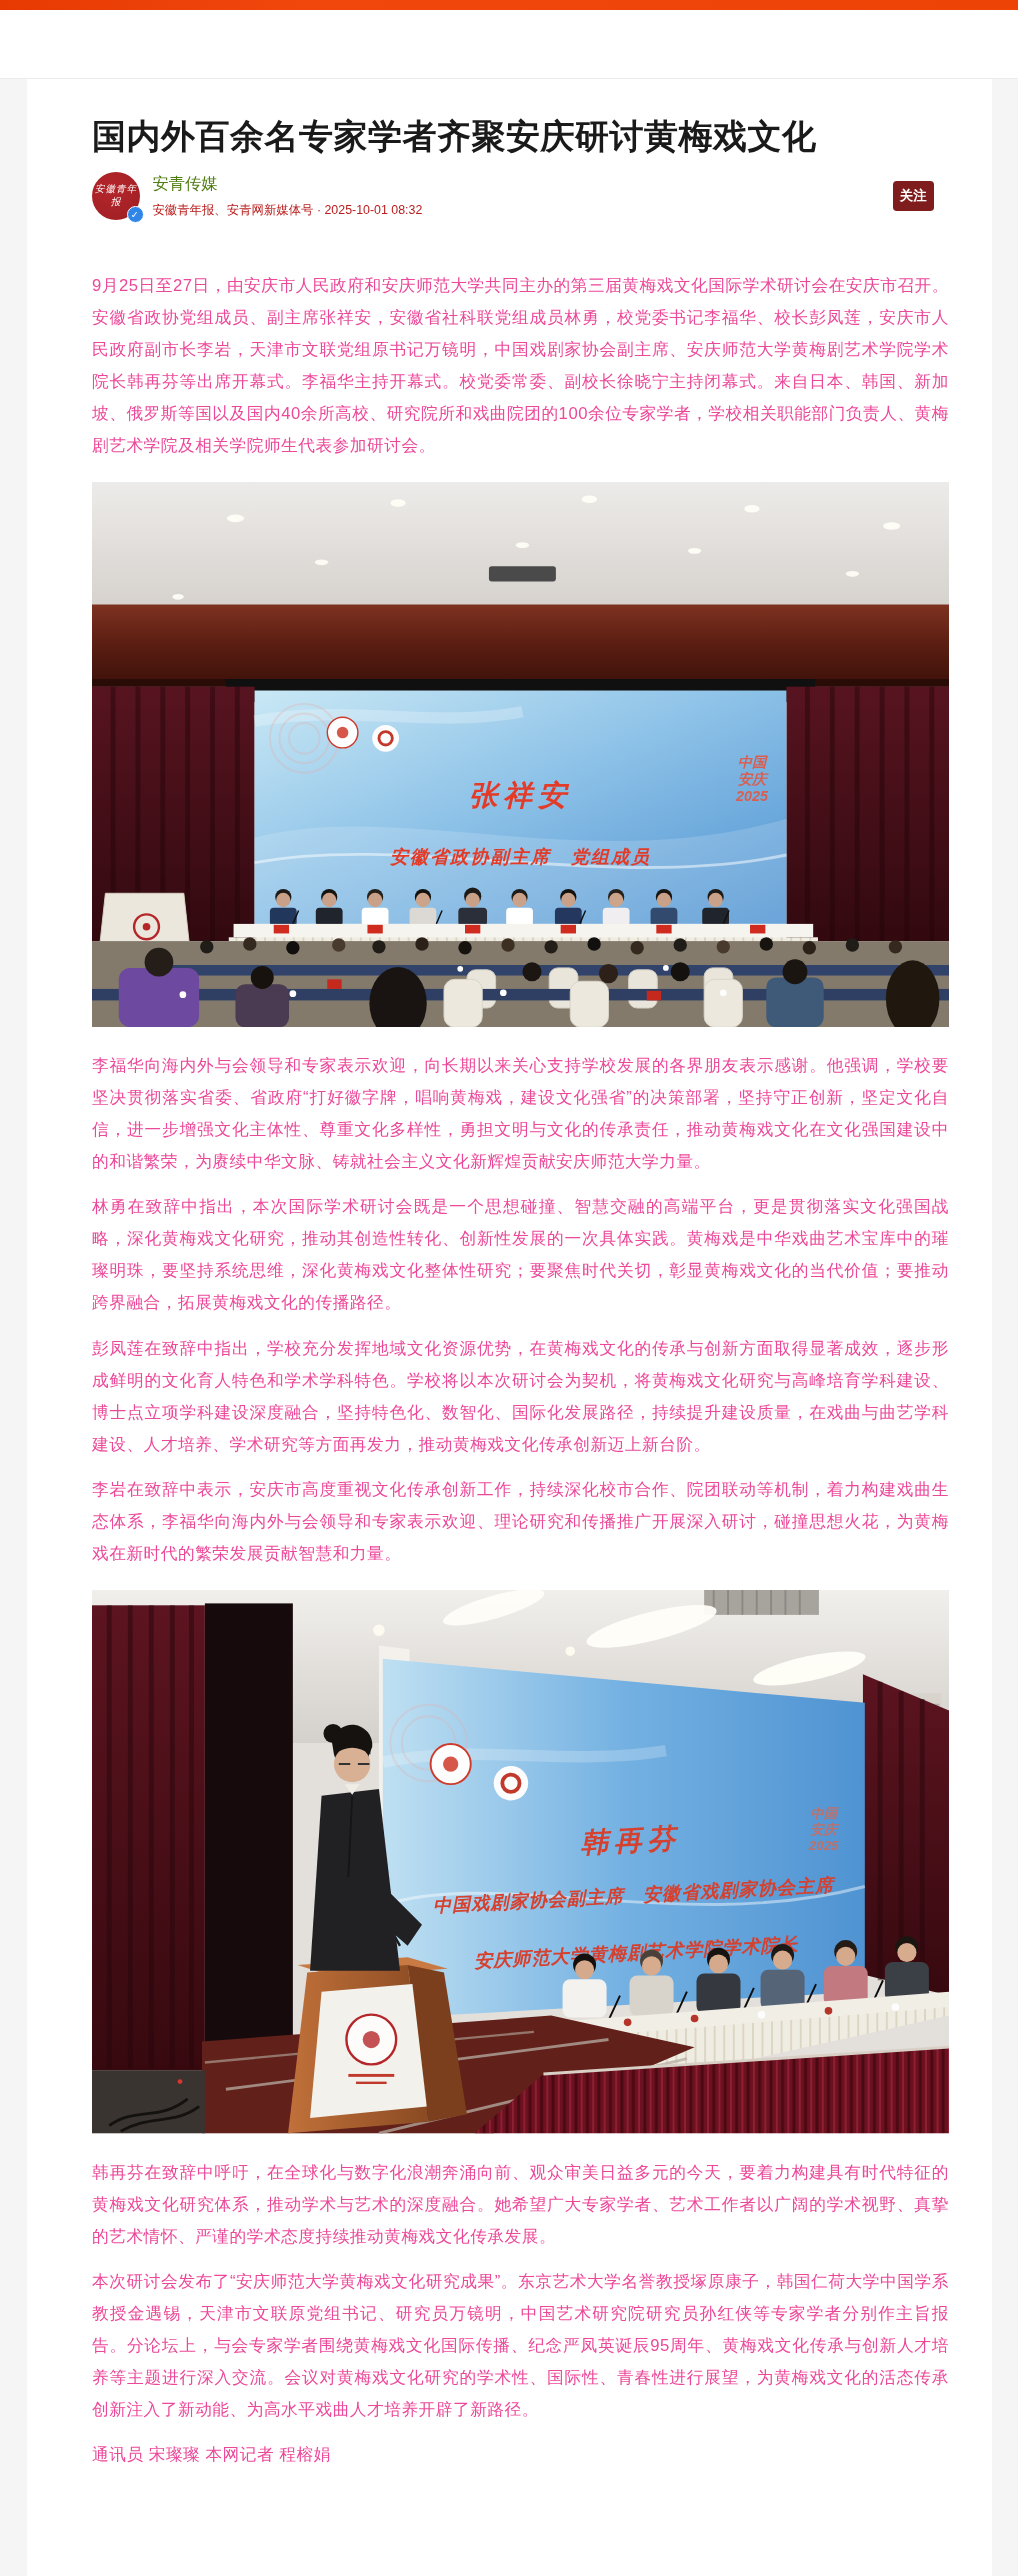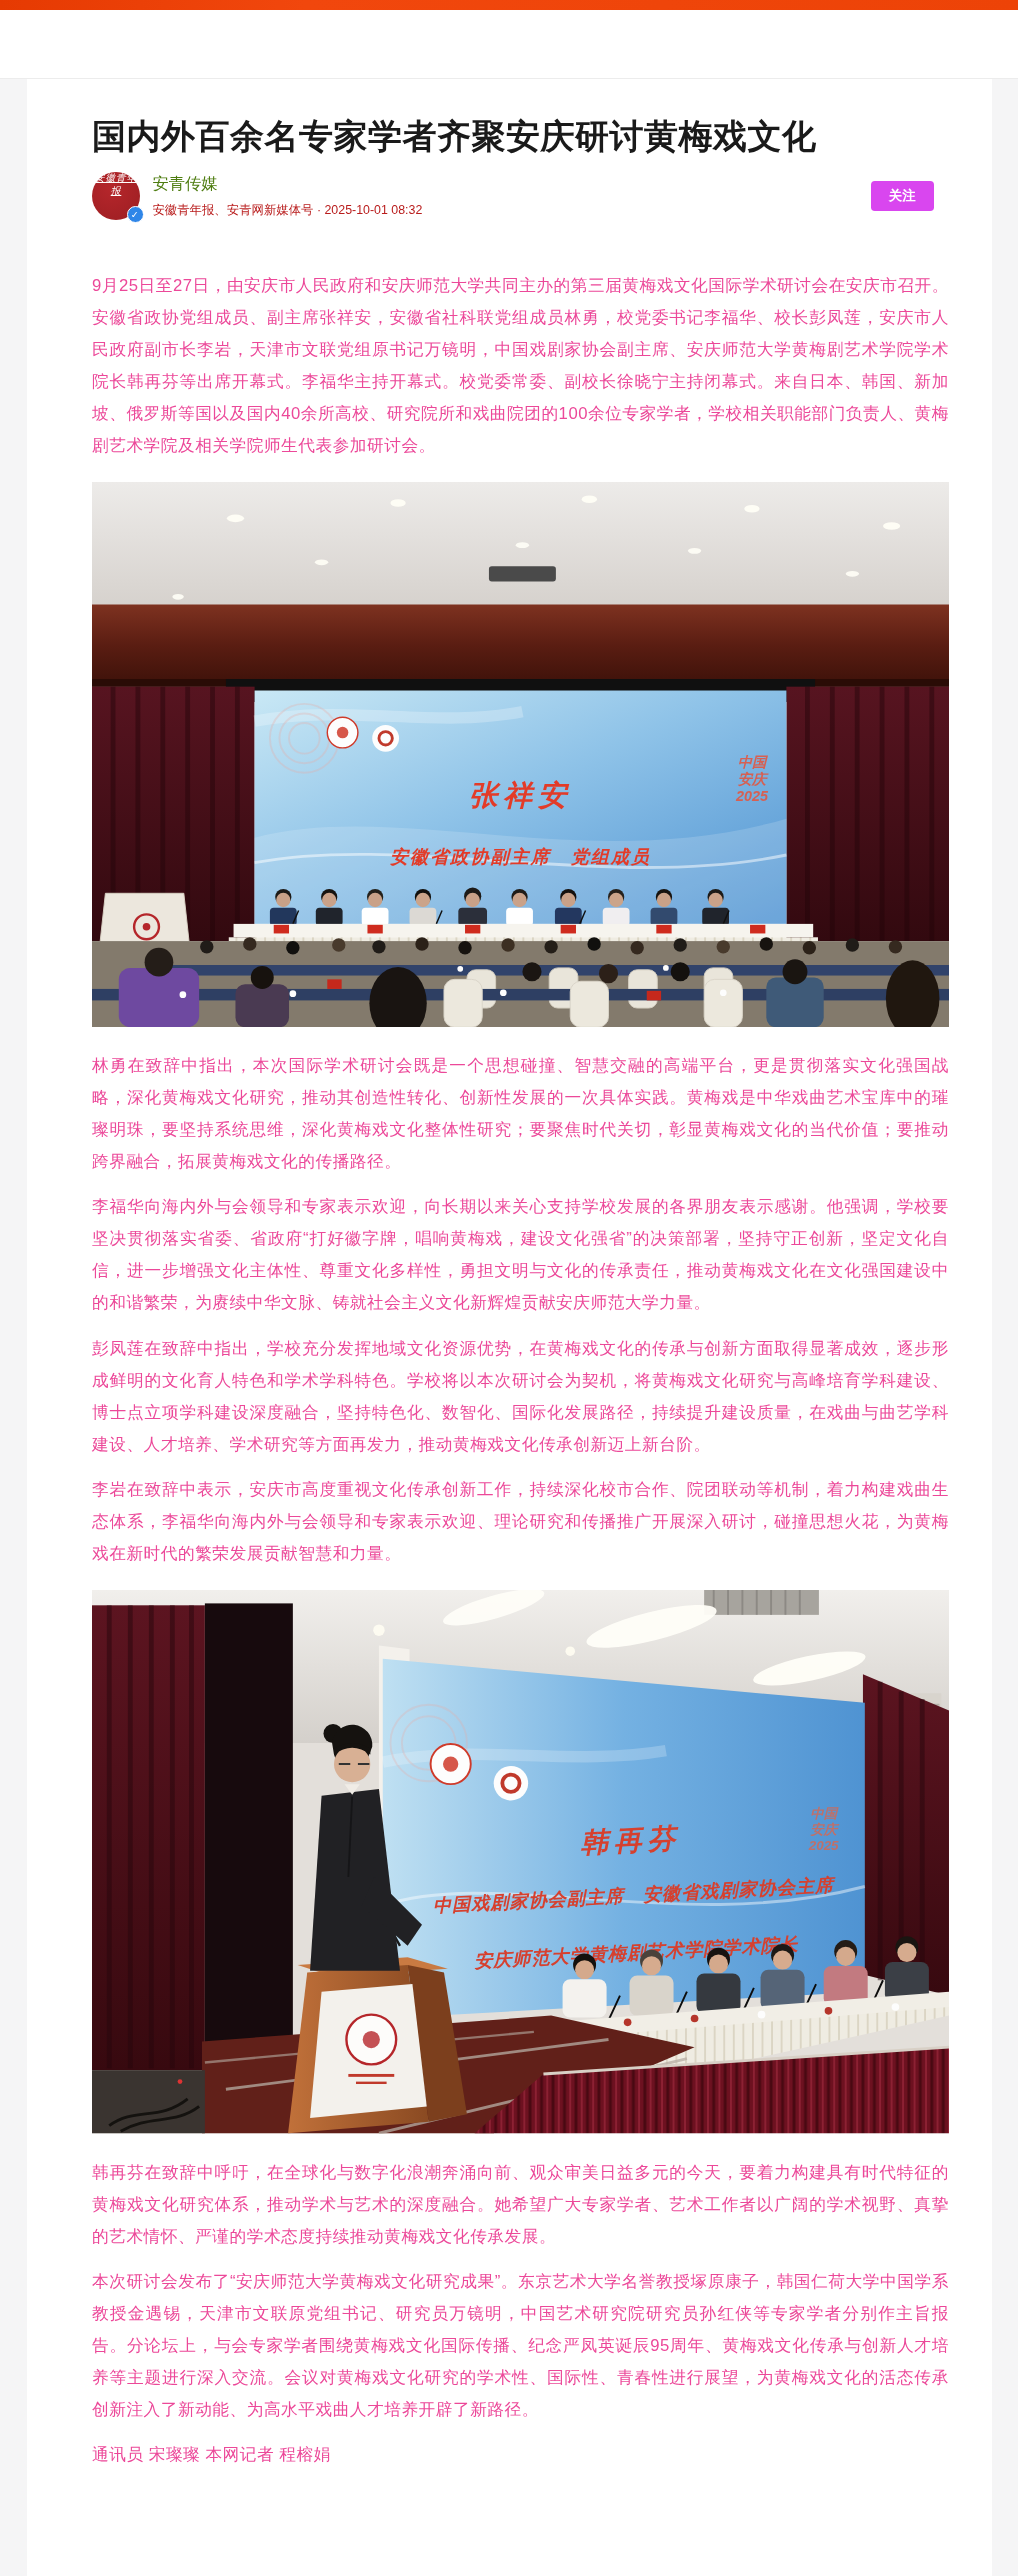--- a/index.html
+++ b/index.html
@@ -18,37 +18,36 @@
   }
   .content { width:857px; }
   h1.article-title {
     margin:0 0 15.3px; font-size:34px; line-height:38px; font-weight:bold;
     color:#1a1a1a; letter-spacing:0.5px;
   }
   .author-row { position:relative; display:flex; align-items:center; height:52px; margin:0 0 48px; }
   .avatar {
     position:relative; width:48px; height:48px; border-radius:50%;
     background:radial-gradient(circle at 40% 35%, #b5262b, #9c1e22);
-    color:#fff; display:flex; align-items:flex-start; justify-content:center;
+    color:#fff; display:flex; align-items:center; justify-content:center;
     font-size:9.6px; font-style:italic; letter-spacing:1px; text-align:center;
     flex:0 0 48px;
-    text-decoration:underline;
   }
   .verified-badge {
     position:absolute; right:-3.8px; bottom:-2.9px; width:17px; height:17px;
     border-radius:50%; background:#2f86e8; border:1.9px solid #fff;
     color:#fff; font-size:9.6px; font-weight:bold;
     display:flex; align-items:center; justify-content:center;
   }
   .author-info { margin-left:12.4px; }
   .author-name { font-size:16.3px; color:#4d7c0f; margin-bottom:7.7px; }
   .author-meta { font-size:12.4px; color:#b91c1c; }
   .follow-btn {
     position:absolute; right:15.3px; top:50%; transform:translateY(-50%);
-    width:63px; height:30px; background:#d946ef; color:#fff; border:none;
+    width:41px; height:30px; background:#7f1d1d; color:#fff; border:none;
     border-radius:3.8px; font-size:13.4px; font-weight:bold; cursor:pointer;
     font-family:inherit;
   }
   p.body-para {
     font-size:16.7px; line-height:32px; letter-spacing:0.5px;
     color:#ec4899; margin:0 0 13.4px; text-align:justify;
   }
   figure.article-figure { margin:20px 0 23px; width:857px;font-style:italic; }
   svg.photo { display:block; width:857px; }
   svg text { font-family:inherit; }
@@ -278,22 +277,22 @@
               <circle cx="600" cy="508" r="3"></circle>
             <circle cx="660" cy="534" r="3.5"></circle>
               <circle cx="430" cy="534" r="3.5"></circle>
           </g>
           <rect x="246" y="520" width="15" height="10" fill="#c5281c"></rect>
           <rect x="580" y="532" width="15" height="10" fill="#c5281c"></rect>
         </g>
       </svg>
     </figure>
 
+    <p class="body-para">李福华向海内外与会领导和专家表示欢迎，向长期以来关心支持学校发展的各界朋友表示感谢。他强调，学校要坚决贯彻落实省委、省政府“打好徽字牌，唱响黄梅戏，建设文化强省”的决策部署，坚持守正创新，坚定文化自信，进一步增强文化主体性、尊重文化多样性，勇担文明与文化的传承责任，推动黄梅戏文化在文化强国建设中的和谐繁荣，为赓续中华文脉、铸就社会主义文化新辉煌贡献安庆师范大学力量。</p>
     <p class="body-para">林勇在致辞中指出，本次国际学术研讨会既是一个思想碰撞、智慧交融的高端平台，更是贯彻落实文化强国战略，深化黄梅戏文化研究，推动其创造性转化、创新性发展的一次具体实践。黄梅戏是中华戏曲艺术宝库中的璀璨明珠，要坚持系统思维，深化黄梅戏文化整体性研究；要聚焦时代关切，彰显黄梅戏文化的当代价值；要推动跨界融合，拓展黄梅戏文化的传播路径。</p>
-    <p class="body-para">李福华向海内外与会领导和专家表示欢迎，向长期以来关心支持学校发展的各界朋友表示感谢。他强调，学校要坚决贯彻落实省委、省政府“打好徽字牌，唱响黄梅戏，建设文化强省”的决策部署，坚持守正创新，坚定文化自信，进一步增强文化主体性、尊重文化多样性，勇担文明与文化的传承责任，推动黄梅戏文化在文化强国建设中的和谐繁荣，为赓续中华文脉、铸就社会主义文化新辉煌贡献安庆师范大学力量。</p>
     <p class="body-para">彭凤莲在致辞中指出，学校充分发挥地域文化资源优势，在黄梅戏文化的传承与创新方面取得显著成效，逐步形成鲜明的文化育人特色和学术学科特色。学校将以本次研讨会为契机，将黄梅戏文化研究与高峰培育学科建设、博士点立项学科建设深度融合，坚持特色化、数智化、国际化发展路径，持续提升建设质量，在戏曲与曲艺学科建设、人才培养、学术研究等方面再发力，推动黄梅戏文化传承创新迈上新台阶。</p>
     <p class="body-para">李岩在致辞中表示，安庆市高度重视文化传承创新工作，持续深化校市合作、院团联动等机制，着力构建戏曲生态体系，李福华向海内外与会领导和专家表示欢迎、理论研究和传播推广开展深入研讨，碰撞思想火花，为黄梅戏在新时代的繁荣发展贡献智慧和力量。</p>
 
     <figure class="article-figure">
       <svg class="photo" viewBox="0 0 896 568">
         <defs>
           <linearGradient id="ceil2" x1="0" y1="0" x2="0" y2="1">
               <stop offset="0" stop-color="#f1efec"></stop>
               <stop offset="1" stop-color="#d4d0cb"></stop>
             </linearGradient>

